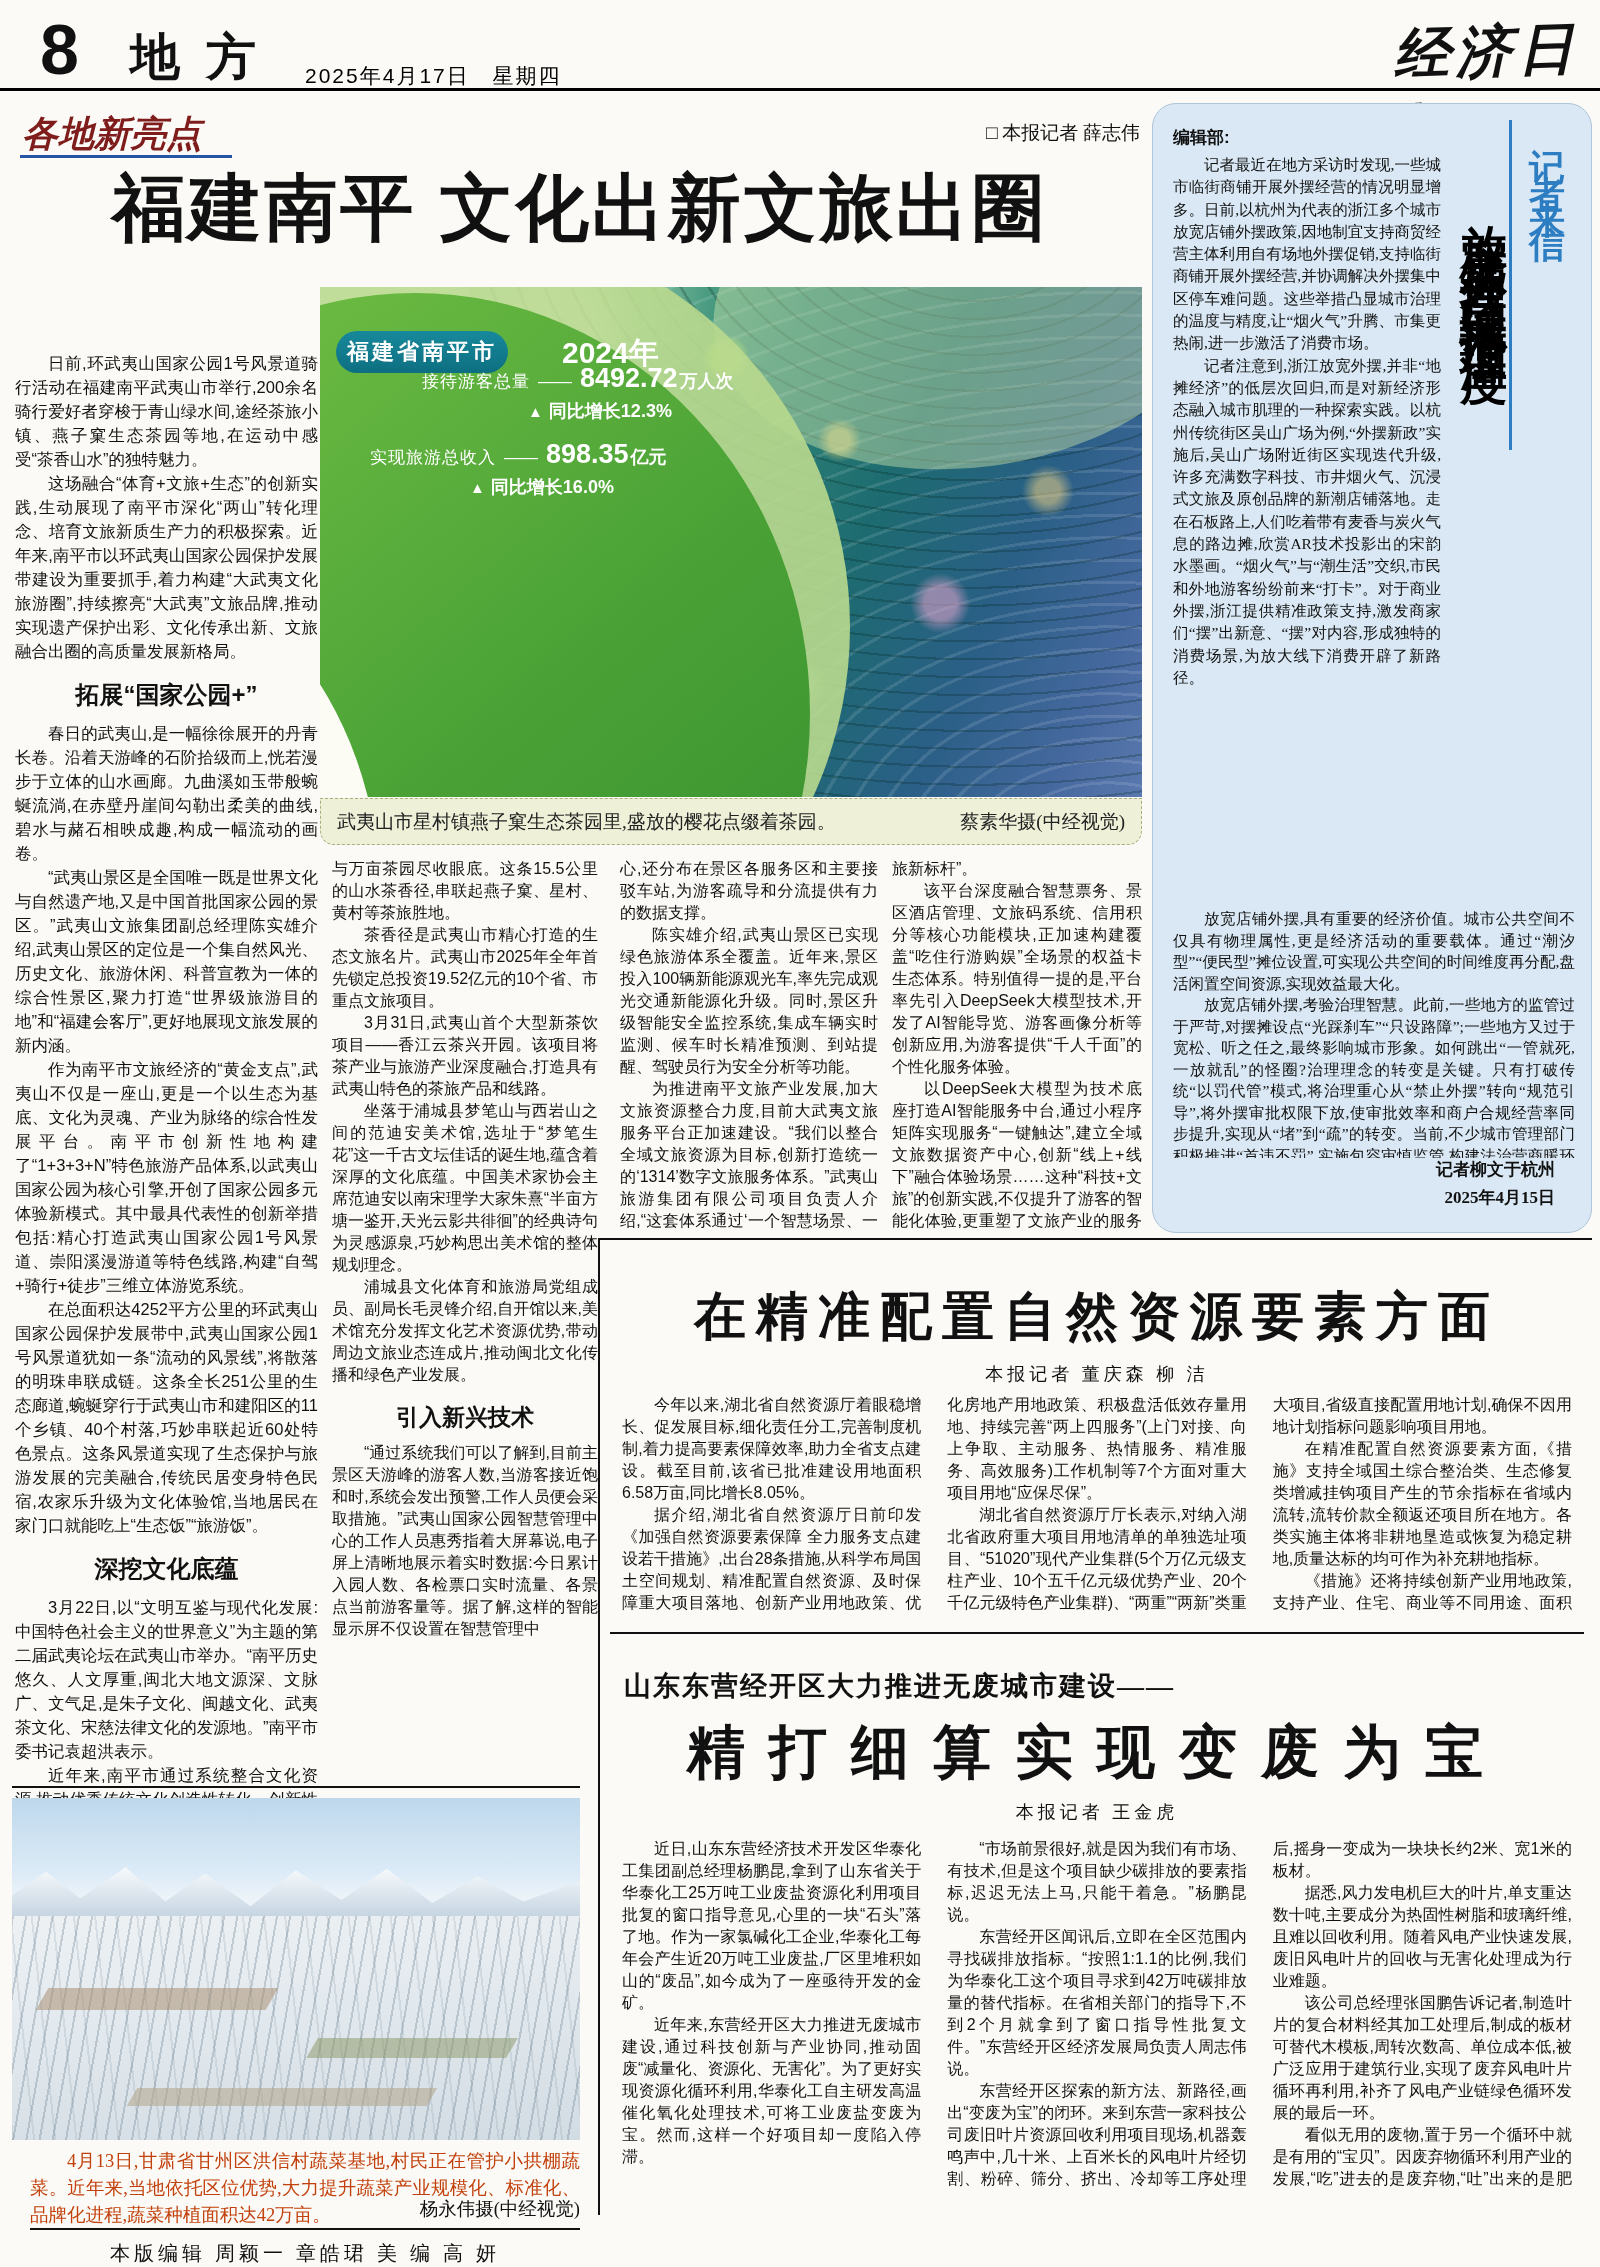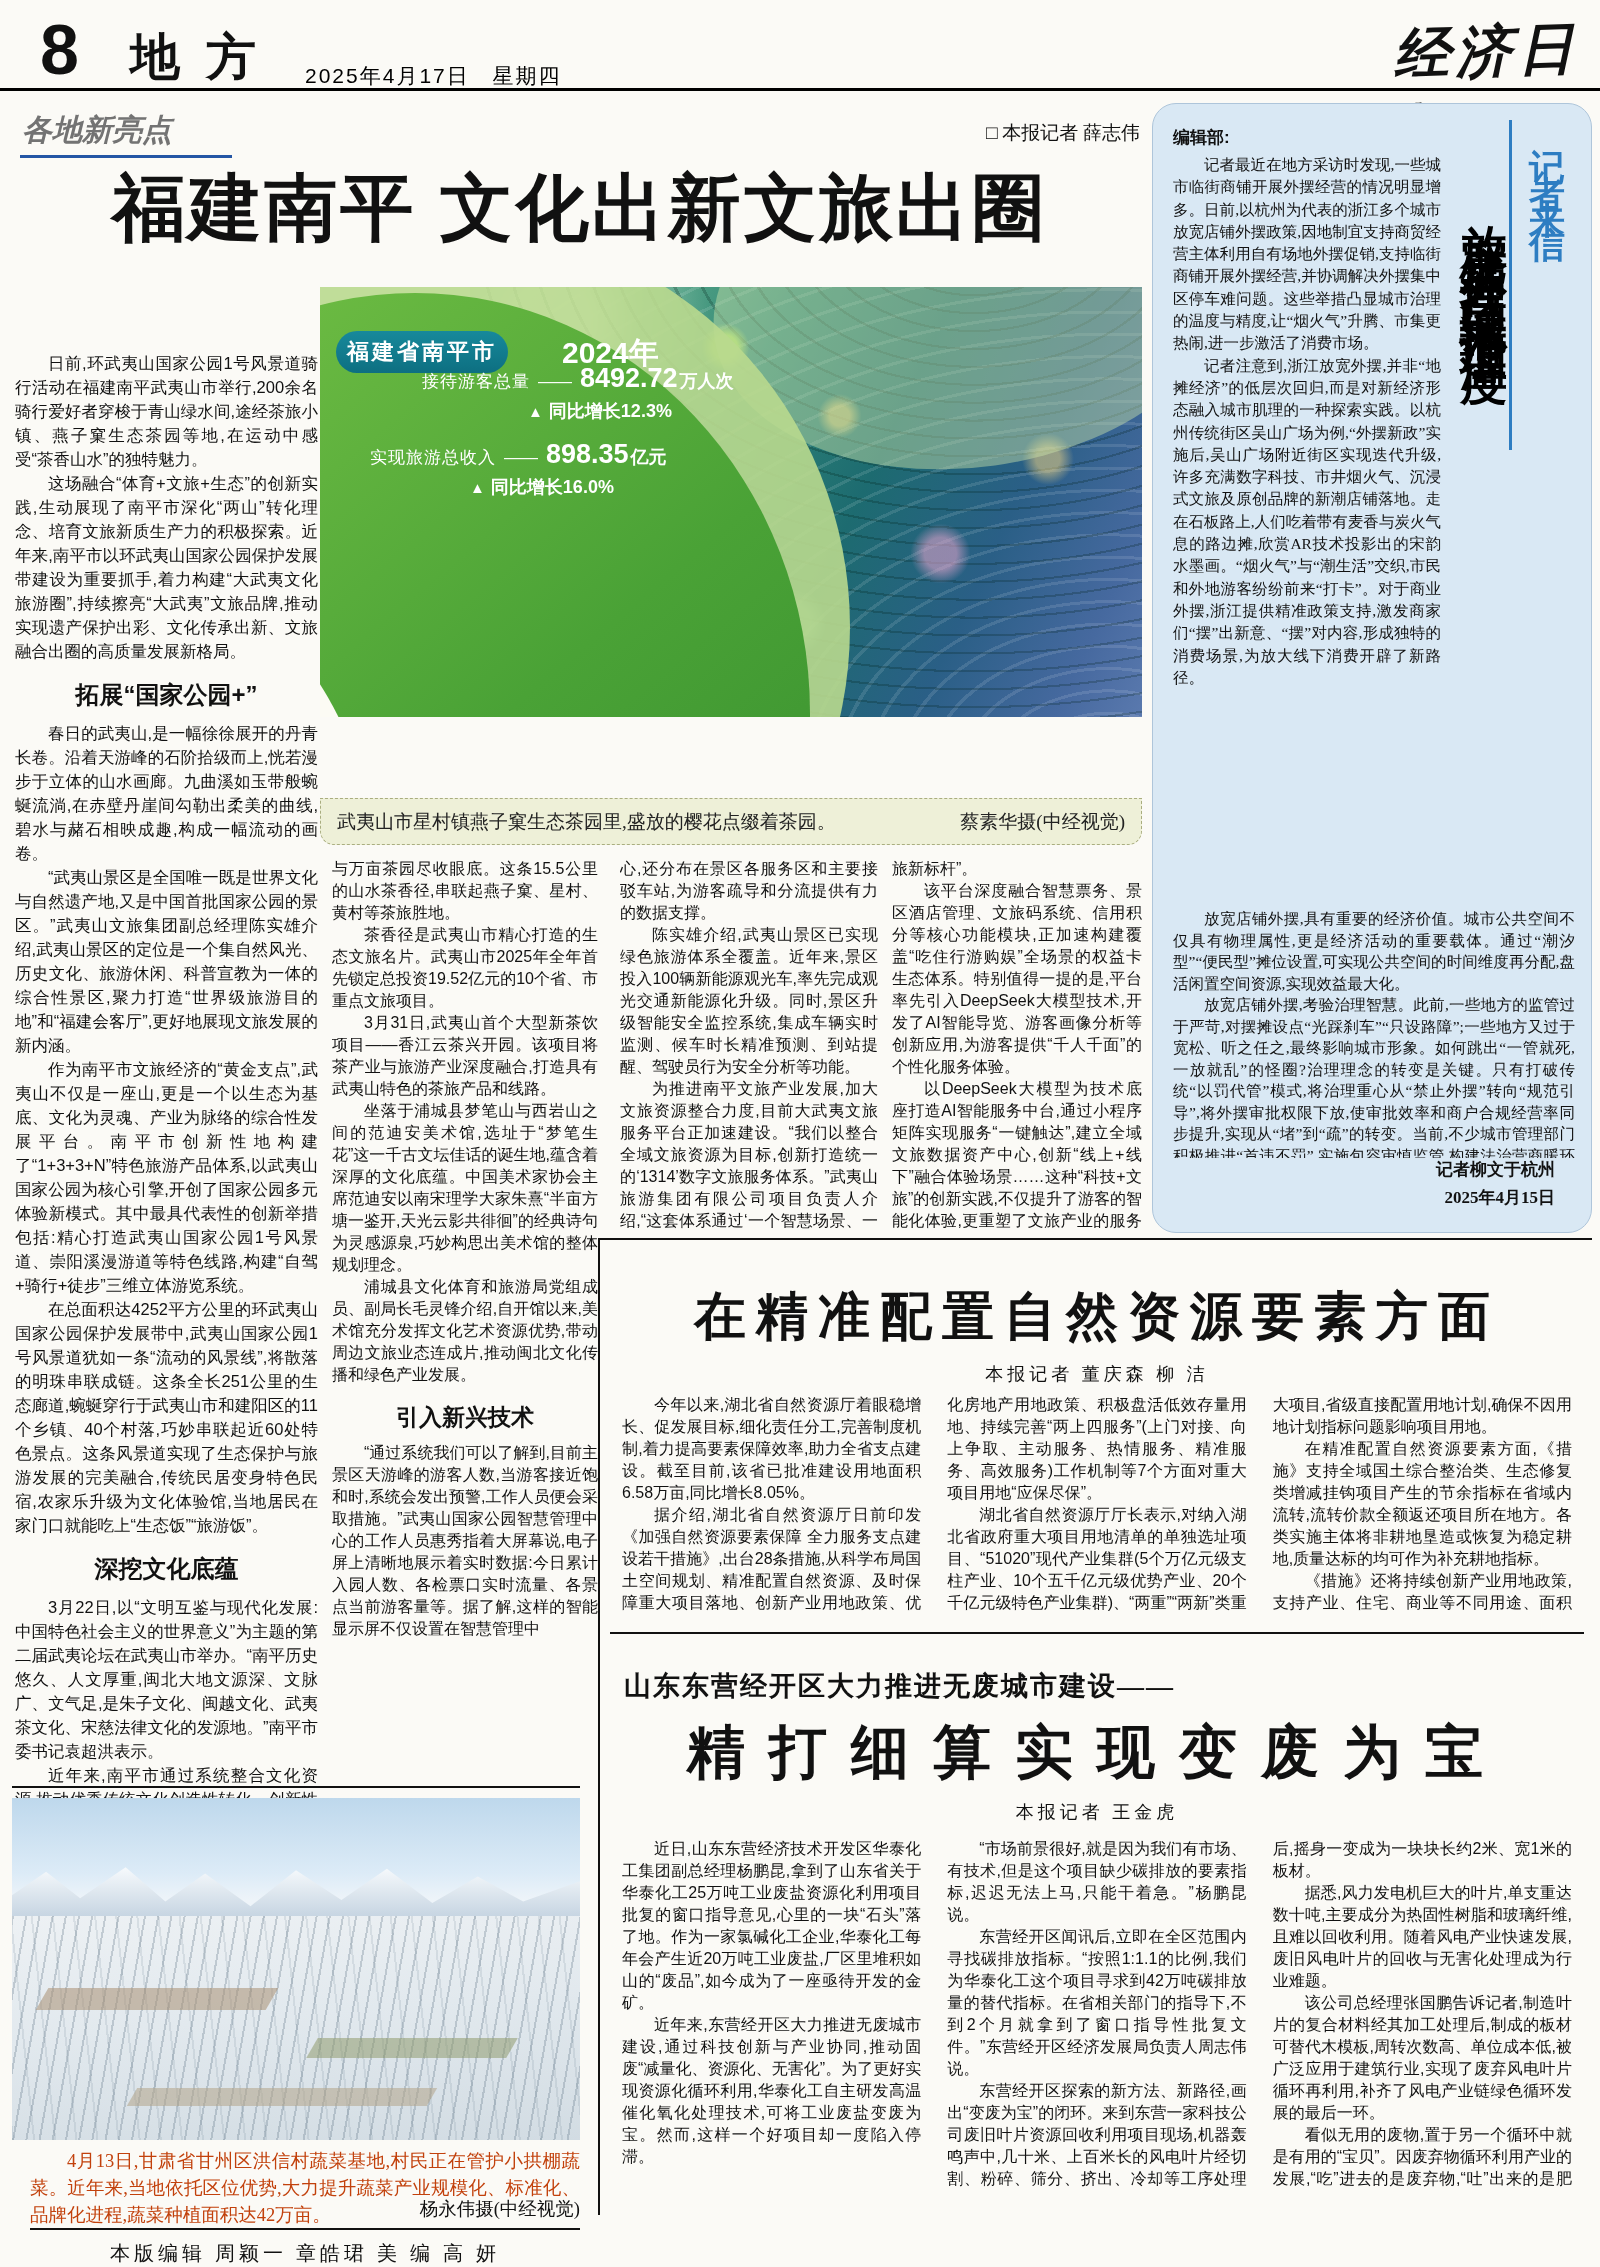--- a/index.html
+++ b/index.html
@@ -11,28 +11,28 @@
         font-family:var(--sans);color:#111;overflow:hidden;}
   .abs{position:absolute;}
   
   .page-no{left:40px;top:10px;font-size:70px;font-weight:900;font-family:var(--sans);}
   .section{left:130px;top:24px;font-size:50px;font-weight:900;letter-spacing:26px;}
   .mdate{left:305px;top:62px;font-size:21px;letter-spacing:2px;color:#000;}
   .logo{left:1395px;top:14px;font-size:56px;font-weight:900;font-style:italic;
         font-family:var(--serif);letter-spacing:6px;transform:rotate(-2deg);}
   .head-rule{left:0;top:88px;width:1600px;height:3px;background:#000;}
   
-  .kicker{left:22px;top:110px;font-size:30px;font-weight:900;color:#737373;font-style:italic;font-family:Liberation Mono, monospace;}
+  .kicker{left:22px;top:110px;font-size:36px;font-weight:900;color:#7f1d1d;font-style:italic;font-family:Liberation Mono, monospace;}
   .kicker-ul{left:20px;top:155px;width:212px;height:3px;background:#2456a5;}
   .main-byline{left:760px;top:120px;width:380px;text-align:right;font-size:19px;font-family:var(--serif);}
   .main-headline{left:20px;top:160px;width:1120px;text-align:center;font-size:73px;font-weight:900;
                  letter-spacing:3px;font-family:var(--sans);}
   
   .media{left:320px;top:287px;width:822px;height:560px;}
-  .photo{position:absolute;left:0;top:0;width:822px;height:430px;background:#fff;overflow:hidden;}
+  .photo{position:absolute;left:0;top:0;width:822px;height:510px;background:#fff;overflow:hidden;}
   .aerial{position:absolute;left:150px;top:0;right:0;bottom:0;
     background:
       radial-gradient(circle at 12% 8%, rgba(255,255,255,.85) 0 40px, rgba(255,255,255,.25) 90px, transparent 160px),
       linear-gradient(115deg,#bfe0c8 0%,#63b08a 16%,#2f8577 38%,#1d6b70 56%,#2a5f86 74%,#46699f 90%,#5a79ae 100%);}
   .terraces{position:absolute;left:150px;top:0;right:0;bottom:0;opacity:.8;
     background:
       repeating-radial-gradient(ellipse 900px 620px at 75% -15%, rgba(0,30,20,.28) 0 3px, transparent 3px 26px),
       repeating-radial-gradient(ellipse 700px 520px at 95% 115%, rgba(255,255,255,.14) 0 4px, transparent 4px 30px);}
   .speckles{position:absolute;left:150px;top:0;right:0;bottom:0;
     background:

